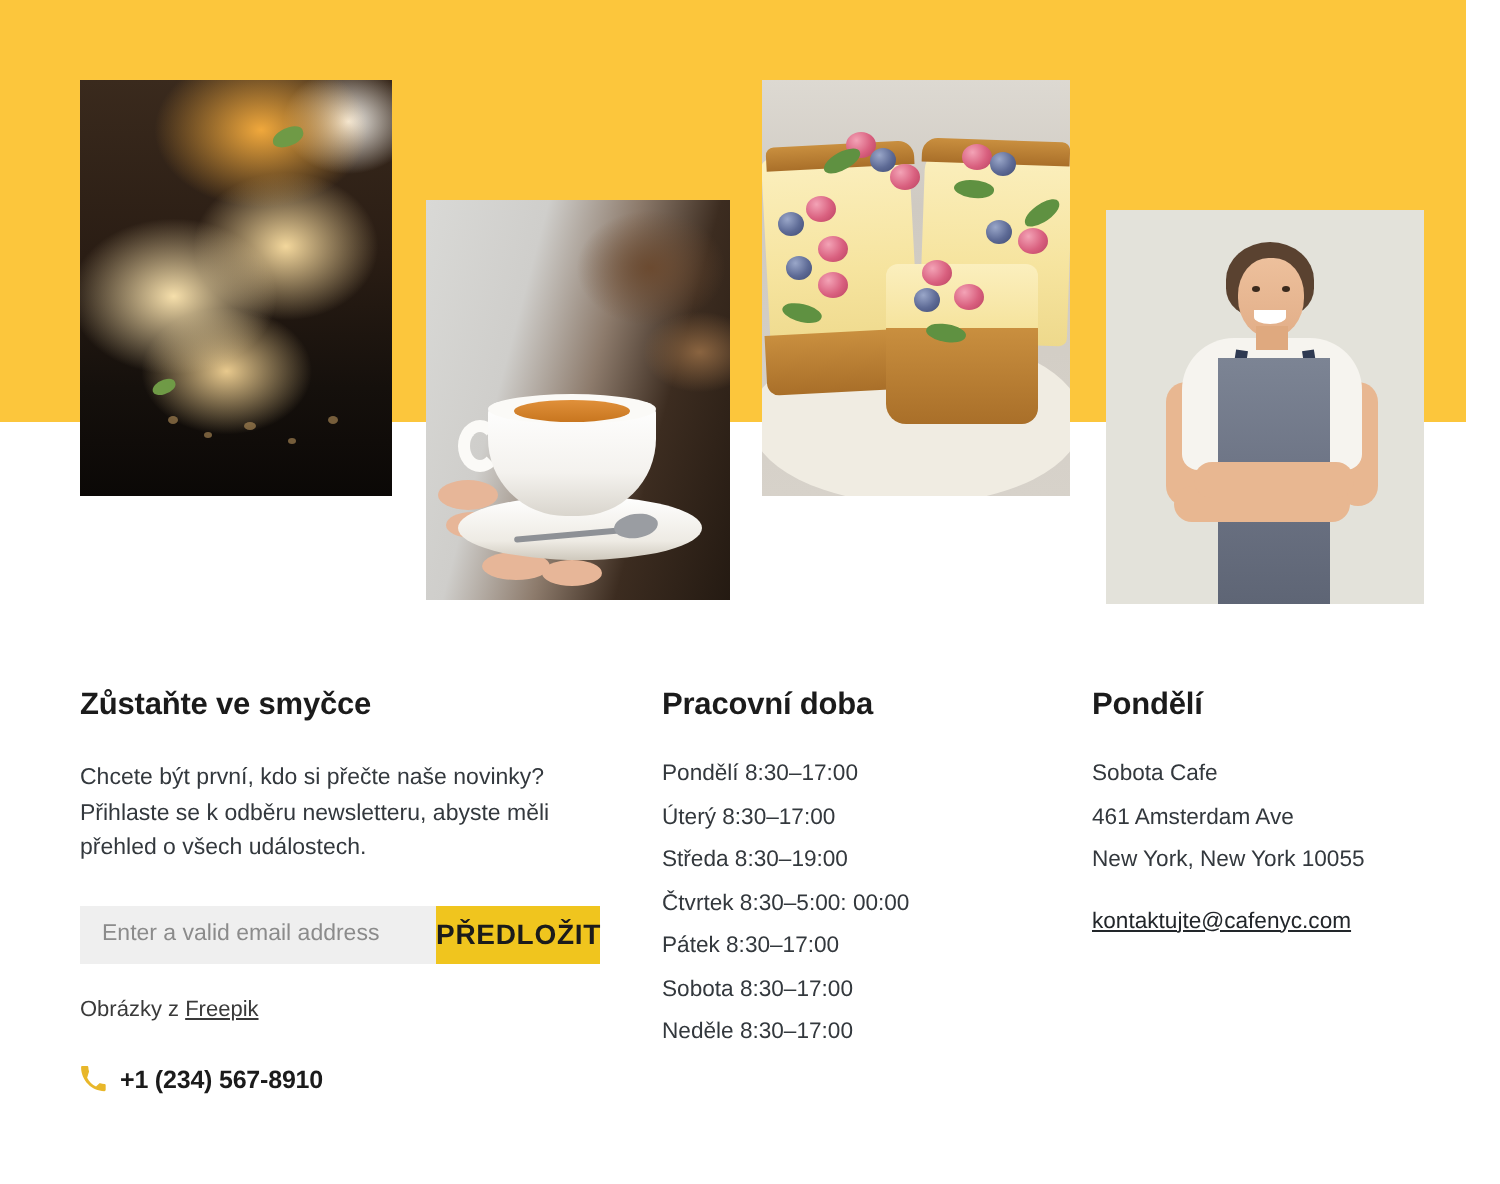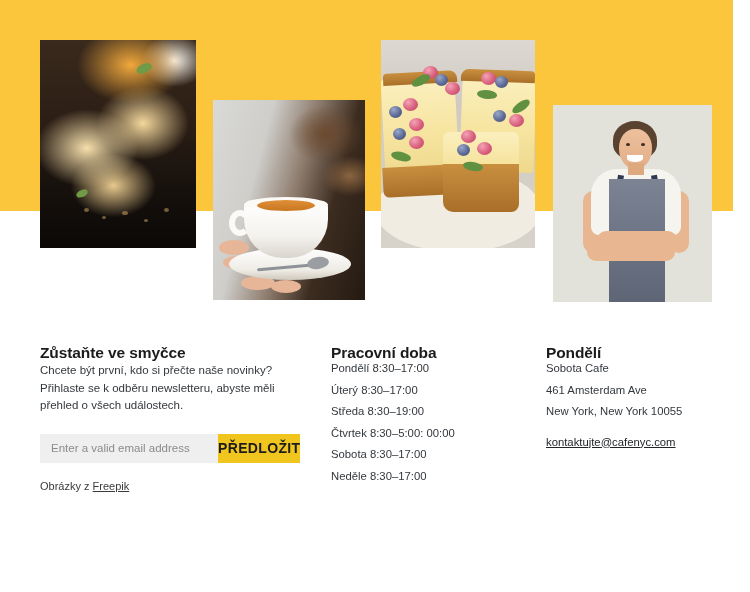--- a/index.html
+++ b/index.html
@@ -218,20 +218,21 @@
   .col { position: absolute; }
   #col-newsletter { left: 40px; top: 344px; width: 262px; }
   #col-hours      { left: 331px; top: 344px; width: 190px; }
   #col-location   { left: 546px; top: 344px; width: 190px; }
 
   .col-title {
     font-size: 15.5px;
     font-weight: bold;
     color: #1b1b1b;
     letter-spacing: -0.1px;
+    margin-bottom: 19px;
   }
 
   .blurb {
     font-size: 11.5px;
     line-height: 17.5px;
     color: #33383d;
     width: 258px;
   }
 
   
@@ -409,29 +410,36 @@
     <div class="col-title">Zůstaňte ve smyčce</div>
     <p class="blurb">Chcete být první, kdo si přečte naše novinky? Přihlaste se k odběru newsletteru, abyste měli přehled o všech událostech.</p>
 
     <form class="signup">
       <input class="email-input" type="text" placeholder="Enter a valid email address" style="">
       <button class="submit-btn" type="submit">PŘEDLOŽIT</button>
     </form>
 
     <div class="credit"><span>Obrázky z </span><a href="#">Freepik</a></div>
 
+    <div class="phone-row">
+      <svg class="phone-icon" viewBox="0 0 24 24">
+        <path fill="#e8b72a" d="M6.6 10.8c1.8 3.5 4.7 6.4 8.2 8.2l2.7-2.7c.4-.4.9-.5 1.3-.3 1.2.4 2.4.6 3.7.6.7 0 1.2.5 1.2 1.2V22c0 .7-.5 1.2-1.2 1.2C10.9 23.2 1 13.3 1 1.2 1 .5 1.5 0 2.2 0h4.3C7.2 0 7.7.5 7.7 1.2c0 1.3.2 2.5.6 3.7.1.4 0 .9-.3 1.3L6.6 10.8z"></path>
+      </svg>
+      <span class="phone-number">+1 (234) 567-8910</span>
+    </div>
   </div>
 
   <div class="col" id="col-hours">
     <div class="col-title">Pracovní doba</div>
     <ul class="hours-list">
       <li>Pondělí 8:30–17:00</li>
       <li>Úterý 8:30–17:00</li>
       <li>Středa 8:30–19:00</li>
       <li>Čtvrtek 8:30–5:00: 00:00</li>
+      <li>Pátek 8:30–17:00</li>
       <li>Sobota 8:30–17:00</li>
       <li>Neděle 8:30–17:00</li>
     </ul>
   </div>
 
   <div class="col" id="col-location">
     <div class="col-title">Pondělí</div>
     <div class="addr-line">Sobota Cafe</div>
     <div class="addr-line">461 Amsterdam Ave</div>
     <div class="addr-line">New York, New York 10055</div>

